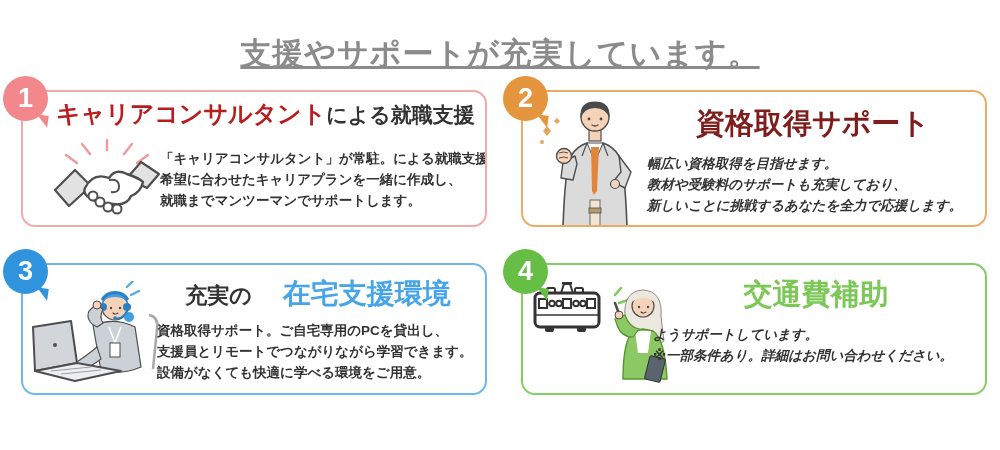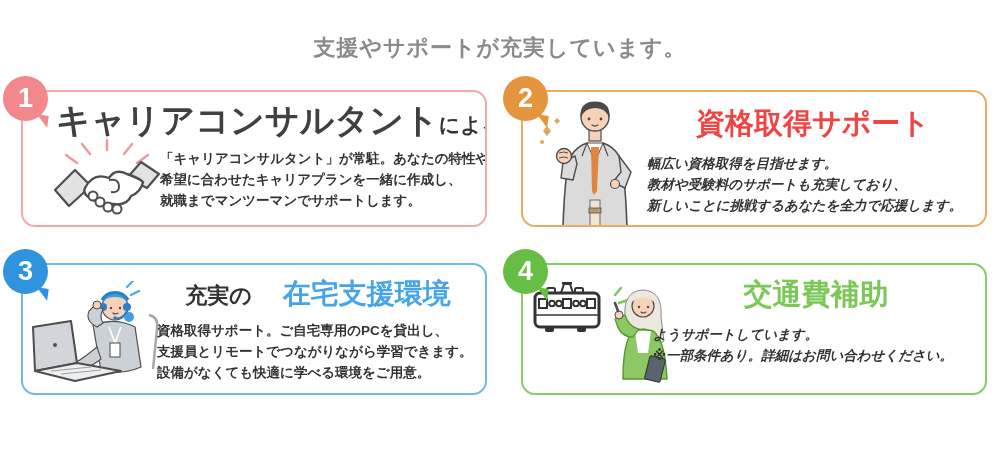--- a/index.html
+++ b/index.html
@@ -1,21 +1,21 @@
 <!DOCTYPE html>
 <html><head>
 <meta charset="utf-8">
 <style>
   * { margin:0; padding:0; box-sizing:border-box; }
   html,body { width:1000px; height:450px; background:#ffffff; overflow:hidden;
               font-family:"Liberation Sans","DejaVu Sans",sans-serif; }
   .stage { position:relative; width:1000px; height:450px; background:#fff; }
 
   .page-title { position:absolute; top:33px; left:0; width:100%; text-align:center;
-                font-size:22px; font-weight:800; color:#8b8b8b; letter-spacing:1px; }
+                font-size:31px; font-weight:800; color:#8b8b8b; letter-spacing:1px;text-decoration:underline; }
 
   .card-wrap { position:absolute; }
   .wrap-1 { left:21px;  top:90px;  width:466px; height:137px; }
   .wrap-2 { left:521px; top:90px;  width:466px; height:137px; }
   .wrap-3 { left:21px;  top:263px; width:466px; height:132px; }
   .wrap-4 { left:521px; top:263px; width:466px; height:132px; }
 
   .card-box { position:absolute; inset:0; background:#fff; border-radius:14px;
               border:2.5px solid #ccc; overflow:hidden; }
   .wrap-1 .card-box { border-color:#f5a8aa; }
@@ -32,34 +32,34 @@
   .wrap-1 .badge { background:#f2888b; } .wrap-1 .badge::after { border-top-color:#f2888b; }
   .wrap-2 .badge { background:#e6953f; } .wrap-2 .badge::after { border-top-color:#e6953f; }
   .wrap-3 .badge { background:#2f93dd; } .wrap-3 .badge::after { border-top-color:#2f93dd; }
   .wrap-4 .badge { background:#67be44; } .wrap-4 .badge::after { border-top-color:#67be44; }
 
   .body-text { color:#333; font-size:13.5px; font-weight:700; line-height:21px;
                white-space:nowrap; }
 
   
   .c1-title { position:absolute; left:33px; top:6px; white-space:nowrap; }
-  .c1-title .accent { font-size:34px; font-weight:800; color:#404040;text-align:center; }
+  .c1-title .accent { font-size:24px; font-weight:800; color:#b91c1c;text-align:center; }
   .c1-title .plain  { font-size:21px; font-weight:800; color:#333; }
   .c1-body { position:absolute; left:137px; top:56px; }
   .c1-icon { position:absolute; left:30px; top:46px; }
 
   
   .side-icon { position:absolute; }
   .c2-icon { left:12px; top:4px; }
   .c4-icon { left:6px;  top:14px; }
   .text-col { position:absolute; }
   .c2-col { left:124px; top:12px; width:332px; }
   .c4-col { left:130px; top:10px; width:326px; }
   .col-title { text-align:center; font-size:29px; font-weight:800; white-space:nowrap; }
-  .c2-col .col-title { color:#ef4444; }
+  .c2-col .col-title { color:#7f1d1d; }
   .c4-col .col-title { color:#7bc857; }
   .col-body { margin-top:9px;font-style:italic; }
 
   
   .c3-icon { position:absolute; left:4px; top:16px; }
   .c3-col { position:absolute; left:134px; top:10px; width:322px; }
   .c3-title { text-align:center; white-space:nowrap; }
   .c3-title .plain  { font-size:22px; font-weight:800; color:#333;font-family:Liberation Mono, monospace; }
   .c3-title .accent { font-size:28px; font-weight:800; color:#45a5e8;margin-left:31px; }
   .c3-body { margin-top:7px; }
@@ -90,21 +90,21 @@
         <polygon points="2,52 22,32 38,48 16,68" fill="#e2e2e2" stroke="#4e4e4e" stroke-width="2.2" stroke-linejoin="round"></polygon>
         <polygon points="106,36 88,24 74,40 94,50" fill="#e2e2e2" stroke="#4e4e4e" stroke-width="2.2" stroke-linejoin="round"></polygon>
         <path d="M32 50 Q40 34 56 40 Q62 30 74 36 Q86 40 90 44 Q88 54 78 58 Q74 68 60 66 Q44 66 34 58 Q30 54 32 50 Z" fill="#fff" stroke="#4e4e4e" stroke-width="2.4" stroke-linejoin="round"></path>
         <path d="M56 42 Q66 40 66 49 Q66 55 58 54" fill="#fff" stroke="#4e4e4e" stroke-width="2"></path>
         <circle cx="40" cy="58" r="4.5" fill="#fff" stroke="#4e4e4e" stroke-width="2"></circle>
         <circle cx="47" cy="64" r="4.5" fill="#fff" stroke="#4e4e4e" stroke-width="2"></circle>
         <circle cx="55" cy="69" r="4.5" fill="#fff" stroke="#4e4e4e" stroke-width="2"></circle>
         <circle cx="64" cy="71" r="4.5" fill="#fff" stroke="#4e4e4e" stroke-width="2"></circle>
       </svg>
       <div class="c1-body">
-        <div class="body-text">「キャリアコンサルタント」が常駐。あなたの特性や</div>
+        <div class="body-text">「キャリアコンサルタント」が常駐。による就職支援</div>
         <div class="body-text">希望に合わせたキャリアプランを一緒に作成し、</div>
         <div class="body-text">就職までマンツーマンでサポートします。</div>
       </div>
     </div>
   </div>
 
   <div class="card-wrap wrap-2">
     <div class="badge">
       <span>2</span>
     </div>

